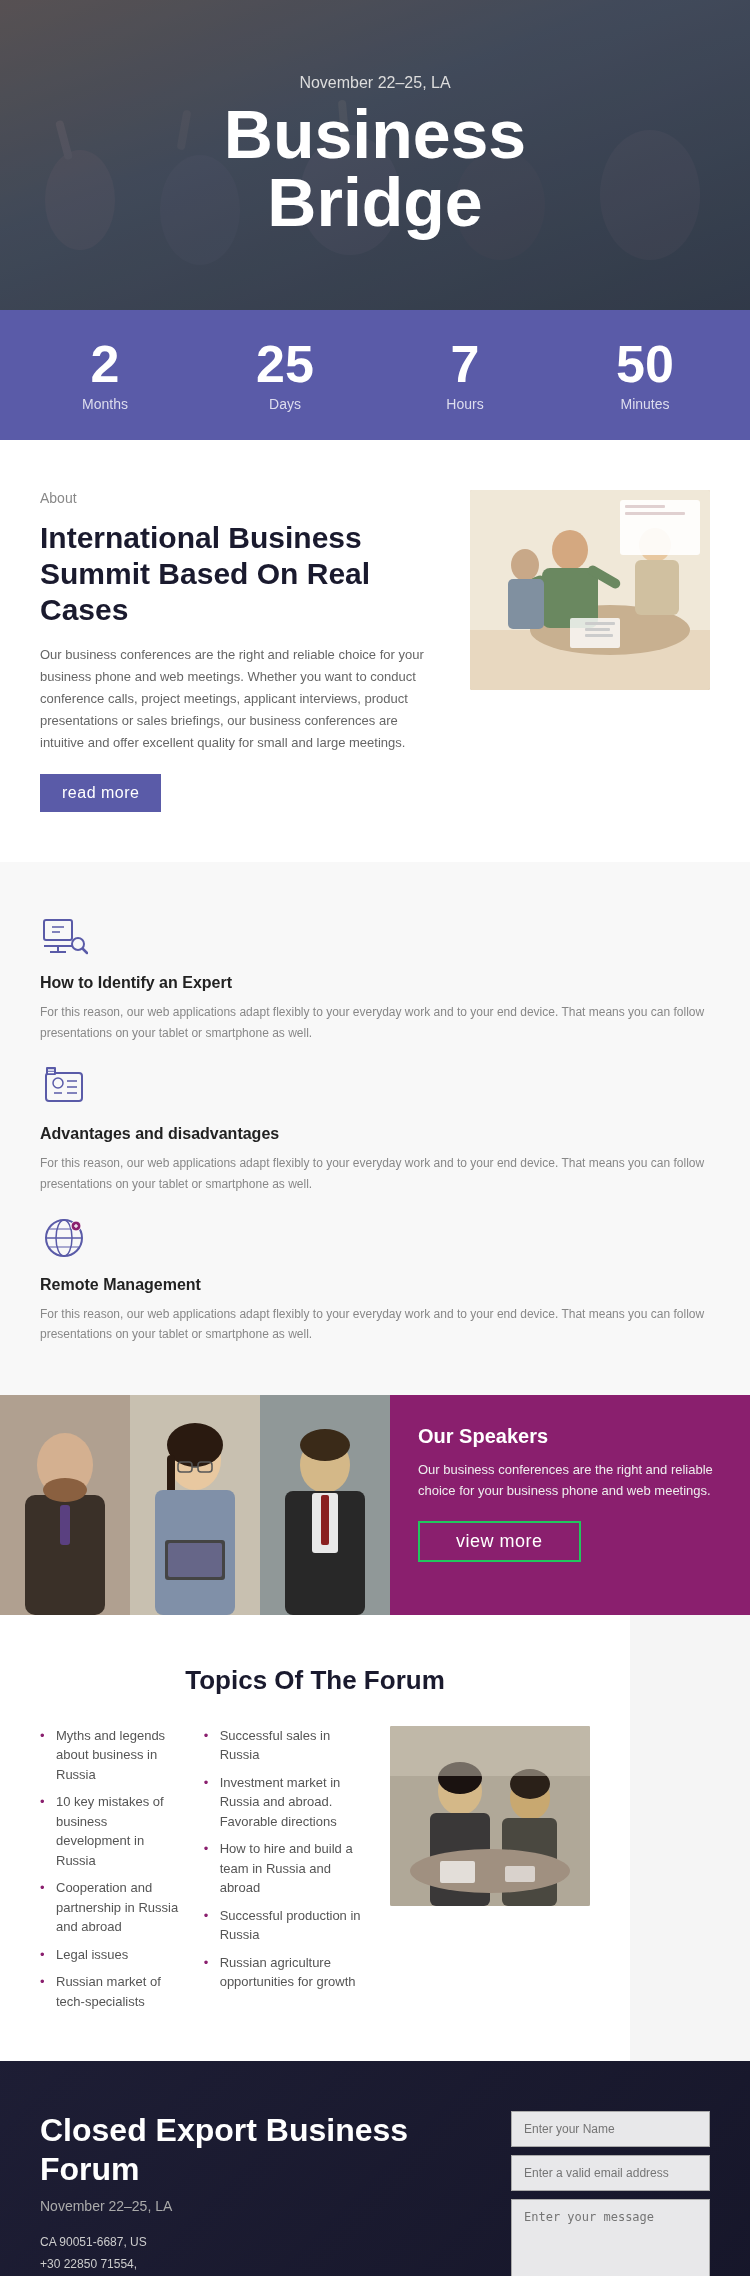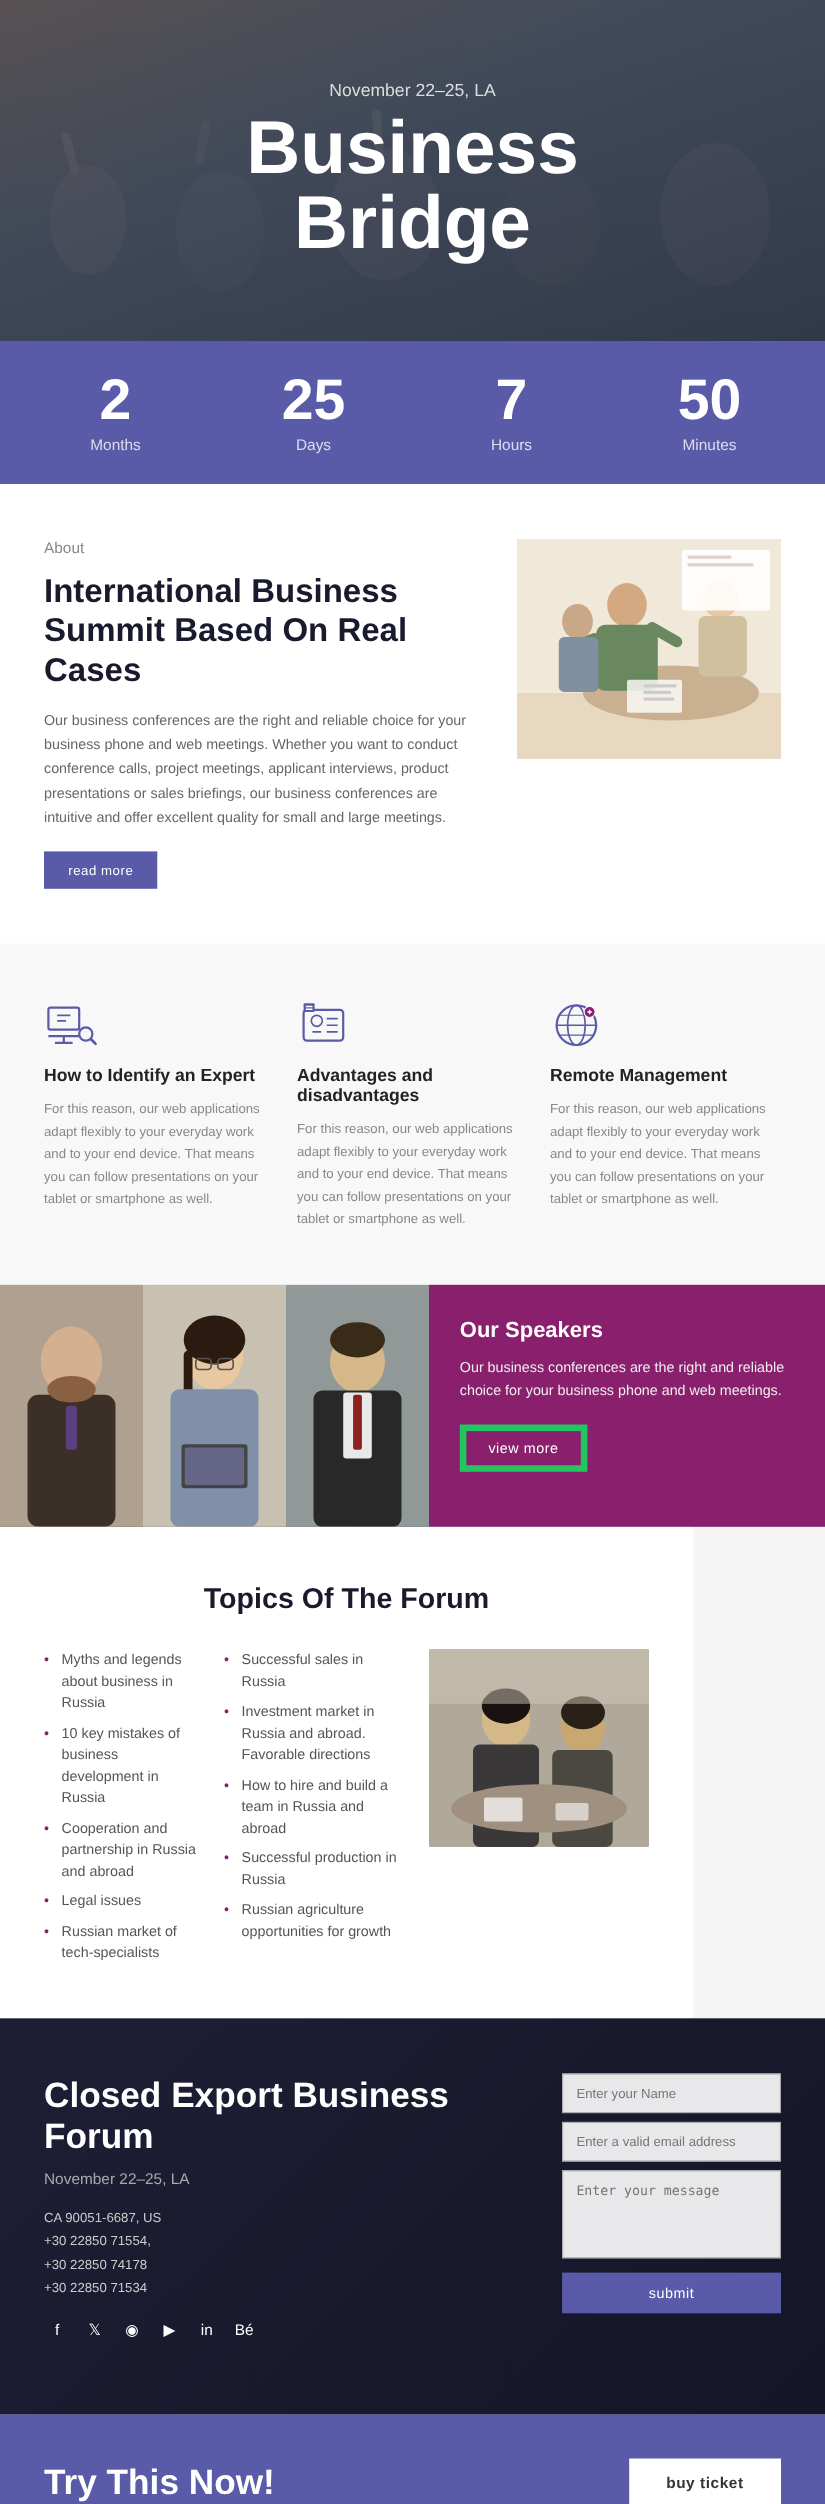--- a/index.html
+++ b/index.html
@@ -66,41 +66,42 @@
     }
     .about-text { flex: 1; }
     .about-tag { font-size: 14px; color: #888; margin-bottom: 14px; }
     .about-title { font-size: 30px; font-weight: 800; color: #1a1a2e; line-height: 1.2; margin-bottom: 16px; }
     .about-desc { font-size: 13px; color: #666; line-height: 1.7; margin-bottom: 20px; }
     .read-more-btn {
       background: #5a5ba8;
       color: white;
       border: none;
       padding: 10px 22px;
-      font-size: 12px;
+      font-size: 16px;
       cursor: pointer;
       letter-spacing: 0.5px;
     }
     .about-image {
       width: 240px;
       height: 200px;
       background: linear-gradient(135deg, #e8d5c0, #c8a888);
       border-radius: 2px;
       flex-shrink: 0;
       overflow: hidden;
       position: relative;
     }
 
     
     .features-section {
       background: #f8f8f8;
       width: 750px;
       padding: 50px 40px;
       display: flex;
       gap: 20px;
+      flex-direction: column;
     }
     .feature-item { flex: 1; text-align: left; }
     .feature-icon {
       width: 50px; height: 50px;
       margin-bottom: 12px;
       color: #5a5ba8;
     }
     .feature-title { font-size: 16px; font-weight: 700; color: #222; margin-bottom: 10px; }
     .feature-desc { font-size: 12px; color: #888; line-height: 1.7; }
 
@@ -120,25 +121,25 @@
     .speaker-photo-3 { background: linear-gradient(170deg, #b0c0d0, #607080); }
     .speakers-info {
       background: #8a1f6e;
       flex: 1;
       padding: 30px 28px;
       color: white;
     }
     .speakers-info-title { font-size: 20px; font-weight: 700; margin-bottom: 12px; }
     .speakers-info-desc { font-size: 13px; color: #eee; line-height: 1.6; margin-bottom: 20px; }
     .view-more-btn {
-      border: 6px solid #22c55e;
+      border: 2px solid #22c55e;
       background: transparent;
       color: white;
-      padding: 8px 20px;
-      font-size: 13px;
+      padding: 8px 36px;
+      font-size: 18px;
       cursor: pointer;
       letter-spacing: 0.5px;
     }
 
     
     .topics-section {
       background: white;
       width: 630px;
       padding: 50px 40px;
     }

